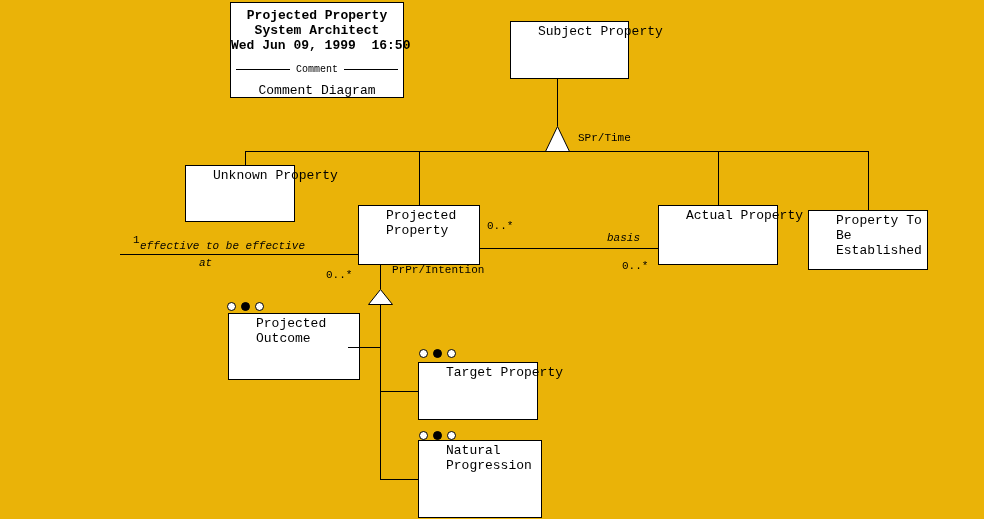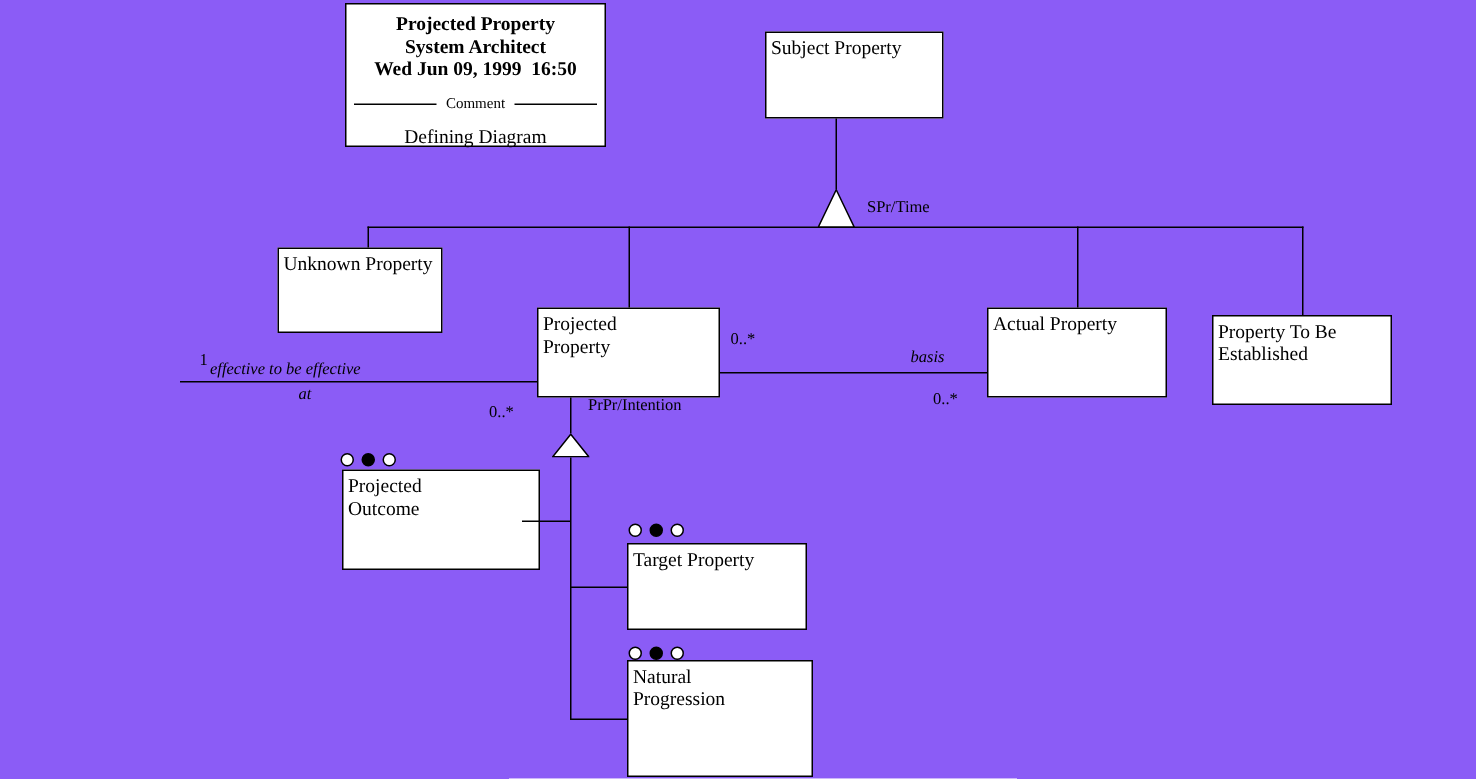--- a/index.html
+++ b/index.html
@@ -1,35 +1,35 @@
 <!DOCTYPE html>
 <html><head>
 <meta charset="utf-8">
 <style>
   html,body{margin:0;padding:0;background:#fff;}
   .canvas{
-    position:relative;width:984px;height:519px;background:#8b5cf6;
-    font-family:Liberation Serif, serif;color:#000;overflow:hidden;
+    position:relative;width:984px;height:519px;background:#eab308;
+    font-family:Liberation Mono, monospace;color:#000;overflow:hidden;
   }
   
   .titlebox{
     position:absolute;left:230px;top:2px;width:174px;height:96px;
     border:1px solid #000;background:#fff;box-sizing:border-box;
     text-align:center;padding-top:5px;
   }
   .t-line{font-size:13px;line-height:15px;}
   .t-line.bold{font-weight:bold;}
   .t-line.pre{white-space:pre;}
   .t-divider{display:flex;align-items:center;margin:9px 5px 0 5px;font-size:10px;line-height:15px;}
   .t-divider .hr{flex:1;height:1px;background:#000;}
   .t-divider .hr-label{margin:0 6px;}
   .t-sub{margin-top:6px;}
   
   .node{
-    position:absolute;border:1px solid #000;background:#fff;box-sizing:border-box;
+    position:absolute;border:1px solid #000;background:#fff;box-sizing:border-box;padding-left:24px;
   }
   .nlabel{
     display:block;padding:2px 3px;font-size:13px;line-height:15px;text-align:left;
   }
   .nowrap{white-space:nowrap;}
   .w70{max-width:72px;}
   
   .line{position:absolute;background:#000;}
   .line.h{height:1px;}
   .line.v{width:1px;}
@@ -49,21 +49,21 @@
 
   <div class="titlebox">
     <div class="t-line bold">Projected Property</div>
     <div class="t-line bold">System Architect</div>
     <div class="t-line bold pre">Wed Jun 09, 1999  16:50</div>
     <div class="t-divider">
       <span class="hr"></span>
       <span class="hr-label">Comment</span>
       <span class="hr"></span>
     </div>
-    <div class="t-line t-sub">Defining Diagram</div>
+    <div class="t-line t-sub">Comment Diagram</div>
   </div>
 
   <div class="node" style="left:510px;top:21px;width:119px;height:58px">
     <span class="nlabel nowrap">Subject Property</span>
   </div>
 
   <div class="node" style="left:185px;top:165px;width:110px;height:57px">
     <span class="nlabel nowrap">Unknown Property</span>
   </div>
 

